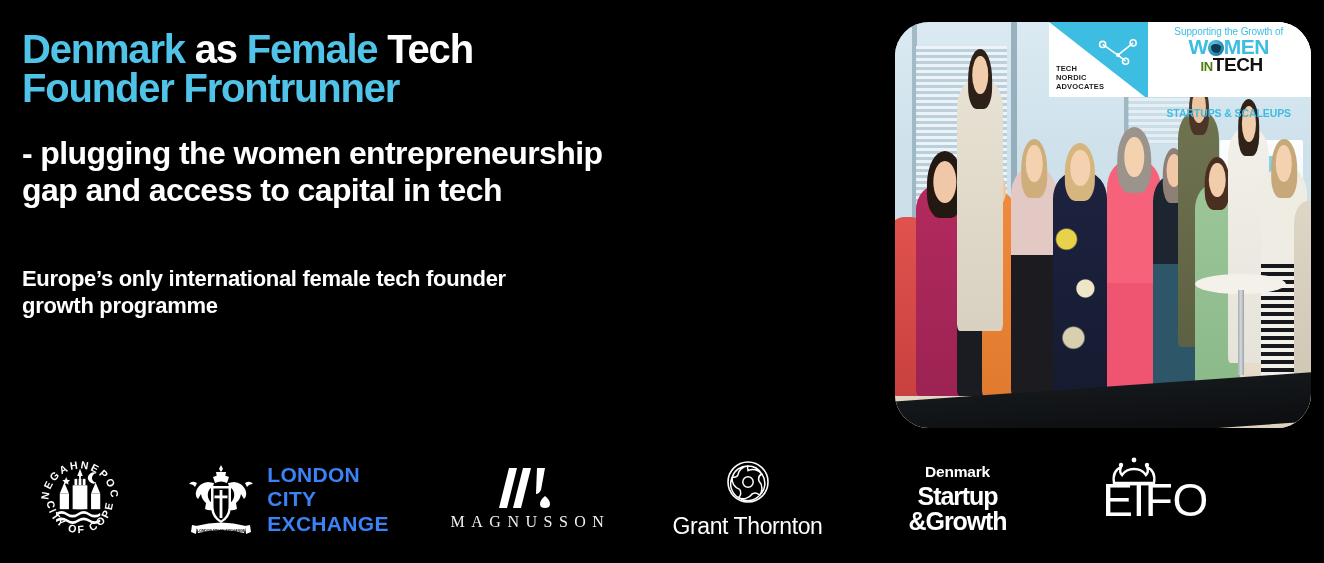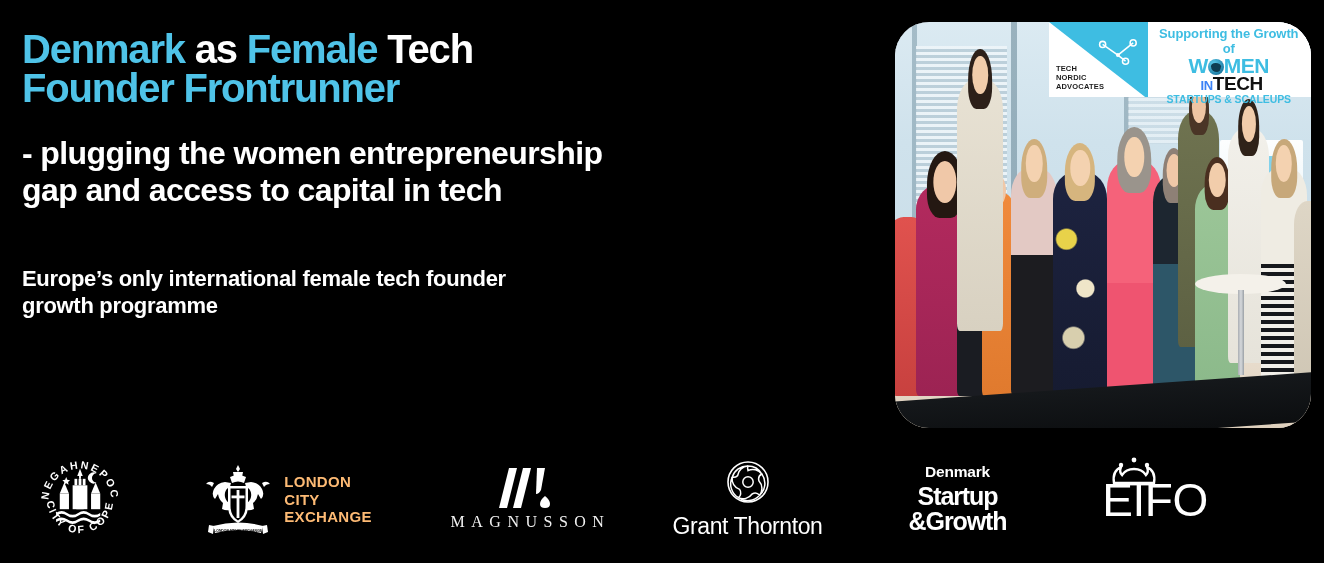--- a/index.html
+++ b/index.html
@@ -125,42 +125,43 @@
   .tna-wordmark {
     position:absolute; left:7%; bottom:8%;
     font-size:7.5px; font-weight:bold; line-height:1.22;
     color:#1c1c1c; letter-spacing:.2px;
   }
   .tna-nodes { position:absolute; right:8%; top:12%; width:46%; height:52%; }
   .badge-right {
     position:relative; flex:1; background:#fff;
     padding:4px 6px 3px 4px; text-align:center;
   }
-  .bsupport { font-size:13px; color:#3ebde2; font-weight:bold; letter-spacing:-.1px; }
+  .bsupport { font-size:10px; color:#3ebde2; font-weight:normal; letter-spacing:-.1px; }
   .bwomen {
     font-size:21px; font-weight:bold; color:#3ebde2;
     letter-spacing:-.5px; line-height:.92; position:relative;
   }
   .globe {
     display:inline-block; width:16px; height:16px; border-radius:50%;
     background:radial-gradient(circle at 35% 32%,#5fd0ef,#1f7fa8 70%,#0d4e69);
     vertical-align:-2px; position:relative; overflow:hidden;
   }
   .globe:after {
     content:""; position:absolute; left:18%; top:22%; width:62%; height:58%;
     background:#0e3d52; border-radius:46% 54% 38% 62%/40% 36% 64% 60%;
   }
   .bintech {
     font-size:19px; font-weight:bold; line-height:.92; letter-spacing:-.4px;
   }
-  .bin { color:#3b82f6; font-size:13px;padding-left:6px; }
+  .bin { color:#4d7c0f; font-size:13px;padding-left:6px; }
   .btech { color:#111; }
   .bscale {
     font-size:10.5px; font-weight:bold; color:#3ebde2; letter-spacing:-.1px;
     line-height:1.25;
+    margin-top:33px;
   }
 
   
   .logos {
     position:absolute; left:0; top:436px; width:1324px; height:127px;
     display:flex; align-items:center;
   }
   .logo { display:flex; align-items:center; justify-content:center; height:100%; }
   .l-cph   { width:160px; }
   .l-lse   { width:255px; }
@@ -169,22 +170,22 @@
   .l-nor   { width:205px; }
   .l-eifo  { width:190px; }
 
   
   .cph { position:relative; width:92px; height:92px; }
   .cph svg { display:block; }
 
   
   .lse { display:flex; align-items:center; gap:11px; }
   .lse-text {
-    font-weight:bold; font-size:15px; line-height:1.17;
-    letter-spacing:.3px; color:#fdba74;
+    font-weight:bold; font-size:21px; line-height:1.17;
+    letter-spacing:.3px; color:#3b82f6;
   }
   .lse-text span { display:block; }
 
   
   .mag { text-align:center; }
   .mag-word {
     font-family:"Liberation Serif", serif;
     font-size:16px; letter-spacing:6.5px; color:#f2f2f2;
     margin-top:1px; padding-left:6px;
   }

